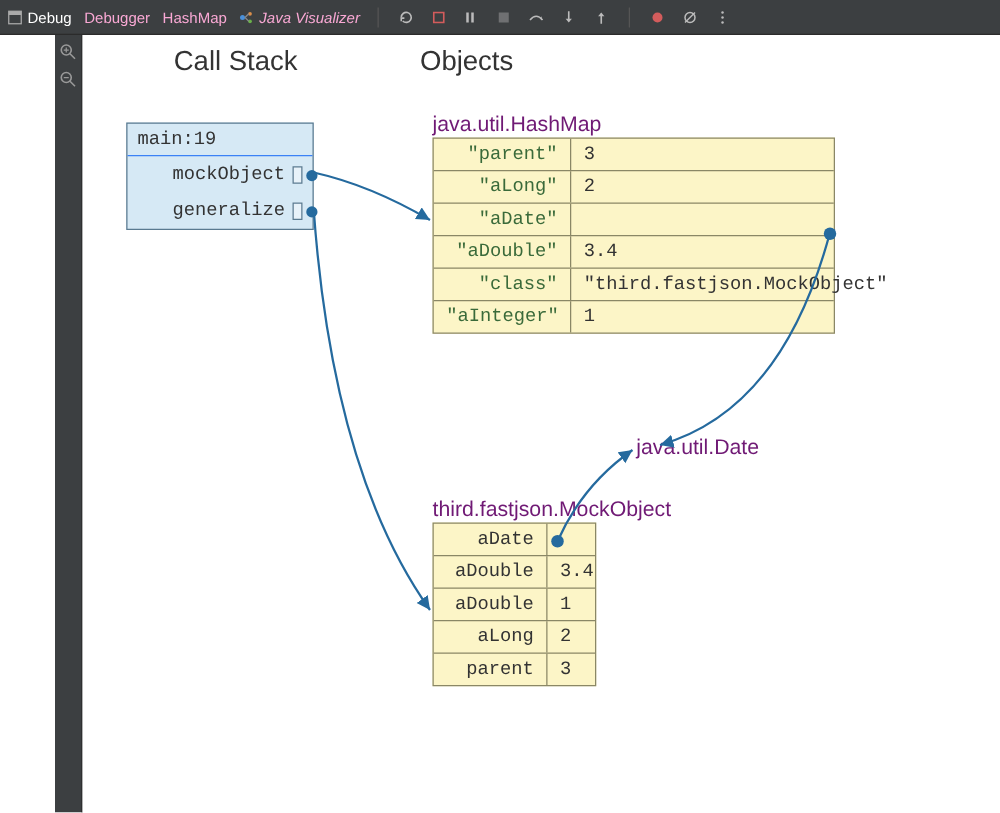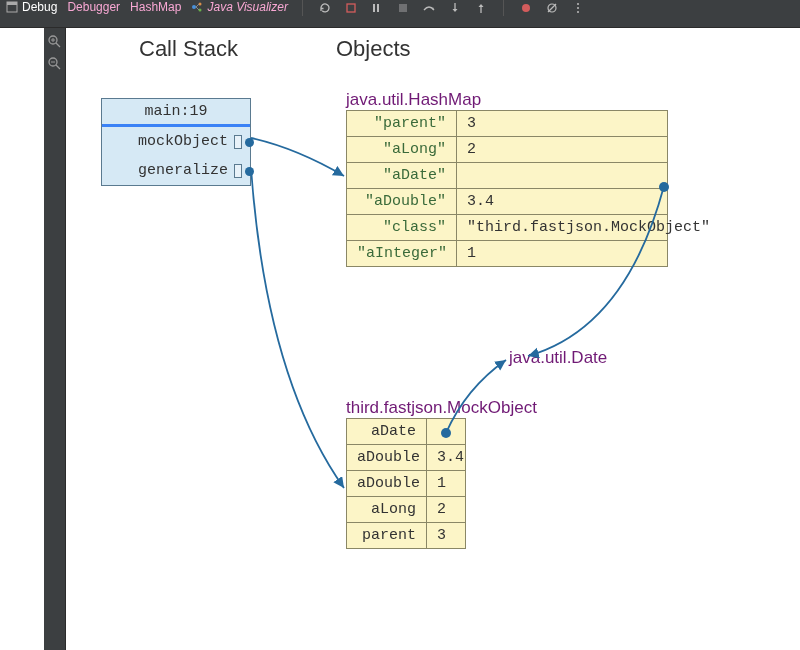--- a/index.html
+++ b/index.html
@@ -7,21 +7,21 @@
       font-family: -apple-system, BlinkMacSystemFont, "Segoe UI", Arial, sans-serif;
       width: 800px;
       height: 650px;
       overflow: hidden;
       background: #ffffff;
     }
     .toolbar {
       background: #3c3f41;
       height: 28px;
       display: flex;
-      align-items: flex-start;
+      align-items: center;
       padding: 0 6px;
       gap: 10px;
       color: #bbb;
       font-size: 12px;
       border-bottom: 1px solid #2b2b2b;
     }
     .toolbar .tab-active {
       color: #fff;
       display: flex;
       align-items: center;
@@ -66,22 +66,21 @@
       top: 70px;
       width: 150px;
       background:#d6e9f5;
       border:1px solid #5a7a90;
     }
     .cs-title {
       padding:4px 8px;
       font-family: "Consolas","Courier New",monospace;
       font-size:15px;
       color:#333;
-      border-bottom:3px solid #3b82f6;
-      text-align:center;
+      border-bottom:1px solid #3b82f6;
     }
     .cs-row {
       display:flex;
       justify-content:flex-end;
       align-items:center;
       padding:6px 8px;
       font-family: "Consolas","Courier New",monospace;
       font-size:15px;
       color:#333;
       position:relative;
@@ -126,21 +125,21 @@
       padding:4px 10px;
       border-right:1px solid #8a8766;
       color:#3a6a3a;
     }
     .obj-table .val {
       padding:4px 10px;
       color:#333;
     }
     .obj-table.hm .key { width:110px; }
     .obj-table.hm .val { width:210px; }
-    .obj-table.mo .key { width:80px; color:#333; }
+    .obj-table.mo .key { width:91px; color:#333; }
     .obj-table.mo .val { width:38px; }
     svg.arrows {
       position:absolute;
       left:0; top:0; width:100%; height:100%;
       pointer-events:none;
     }
     .date-dot {
       position:absolute;
       width:10px; height:10px;
       background:#256a9e;

